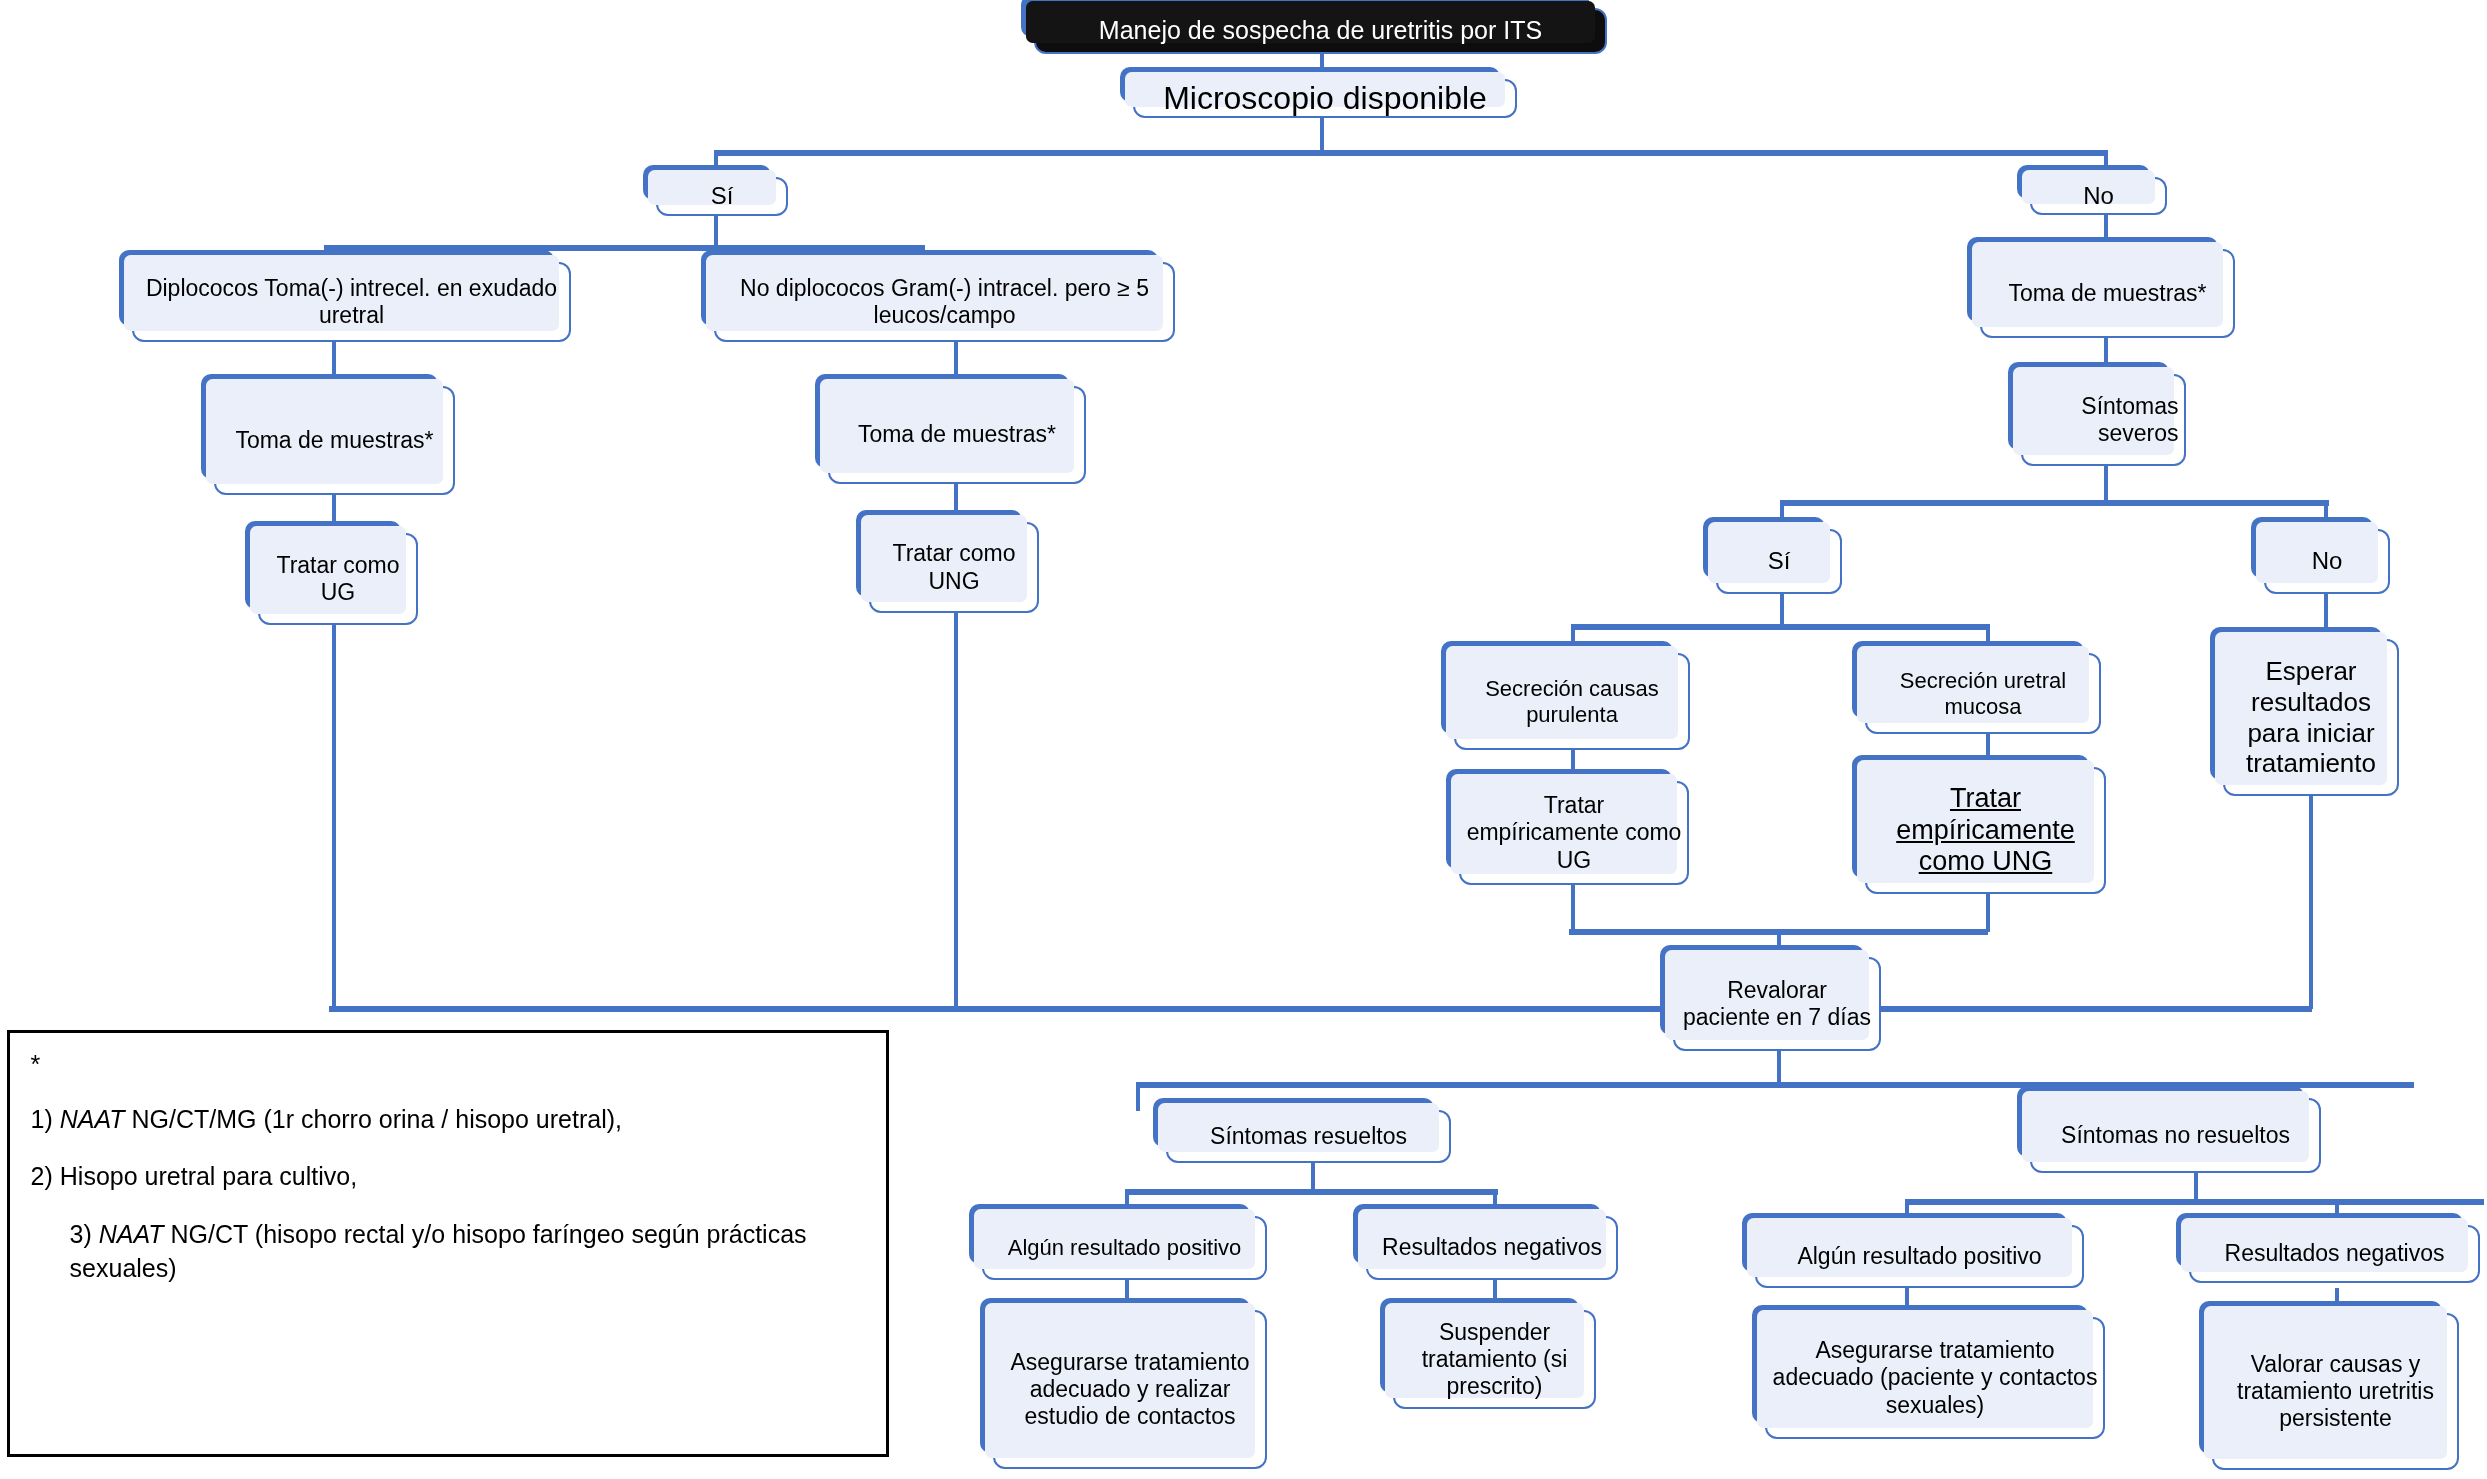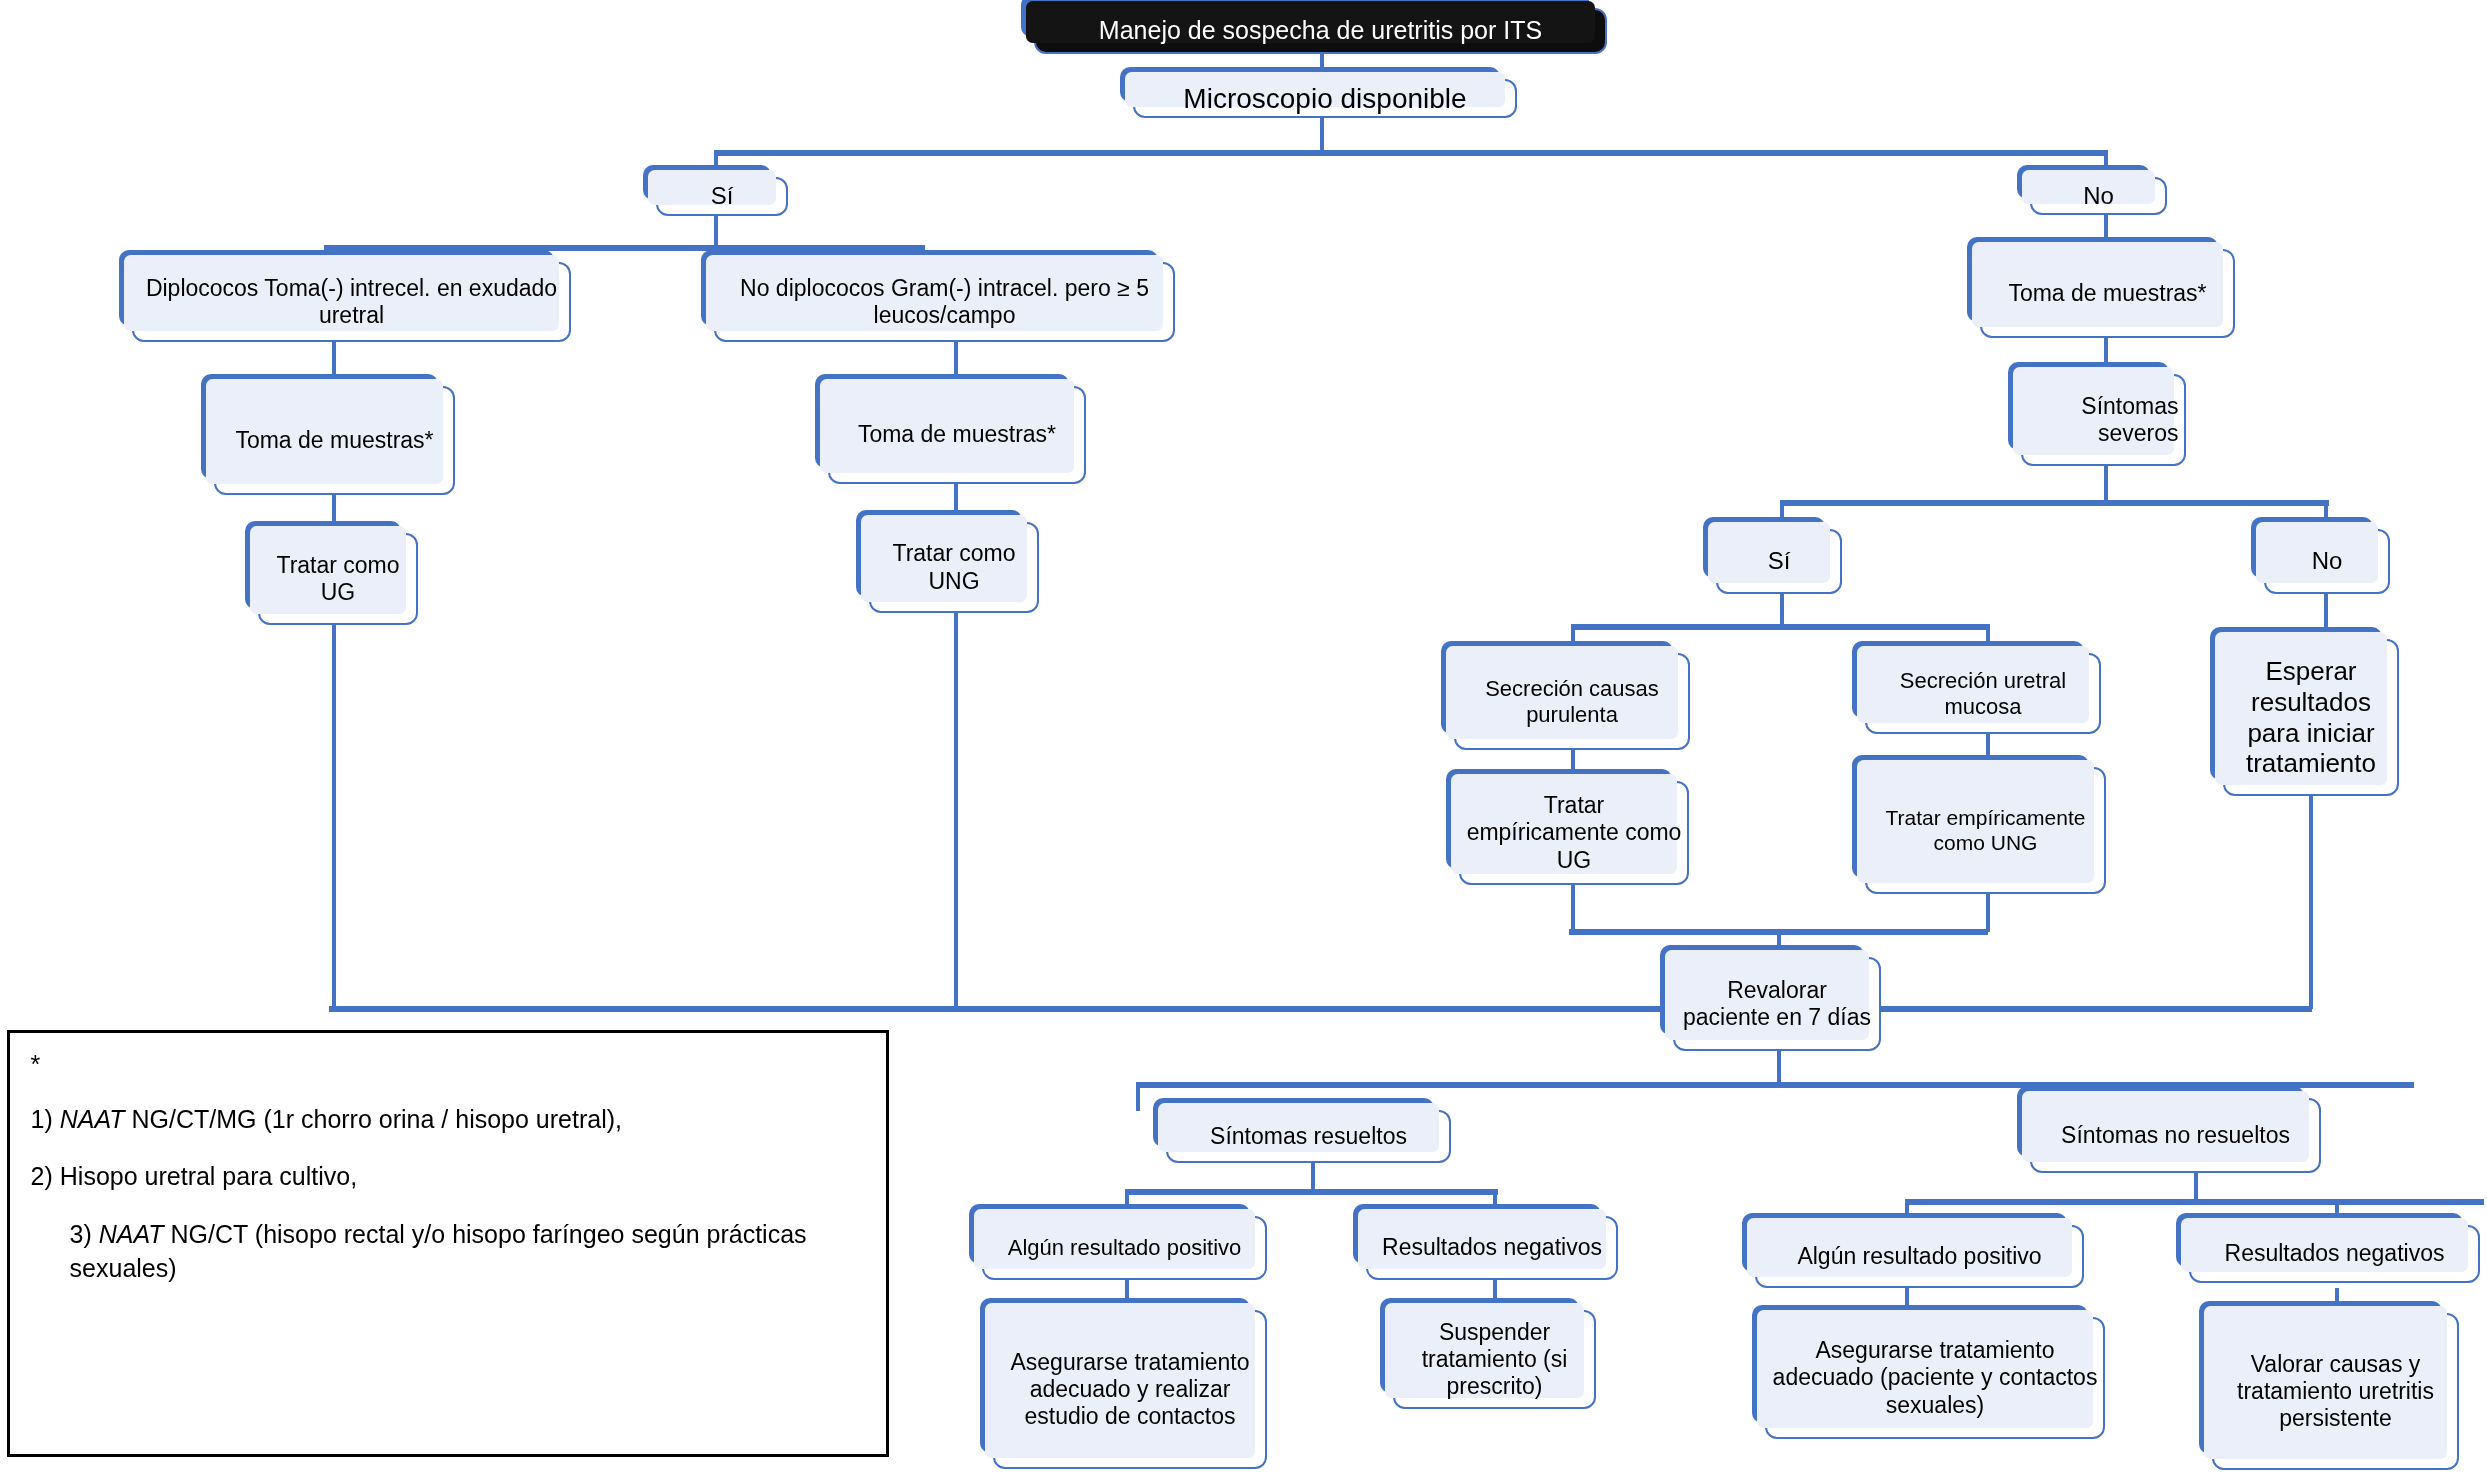--- a/index.html
+++ b/index.html
@@ -141,21 +141,21 @@
   <div class="ln lnh thick" style="left:1905px;top:1199px;width:579px;"></div>
   <div class="ln lnv" style="left:1905px;top:1199px;height:26px;"></div>
   <div class="ln lnv" style="left:2335px;top:1199px;height:26px;"></div>
   <div class="ln lnv" style="left:1905px;top:1288px;height:28.5px;"></div>
   <div class="ln lnv" style="left:2335px;top:1288px;height:25px;"></div>
 
   <div class="node dark" style="left:1034px;top:7.7px;width:573px;height:46px;font-size:25px;">
     <span class="txt">Manejo de sospecha de uretritis por ITS</span>
   </div>
 
-  <div class="node" style="left:1133px;top:79px;width:384px;height:39px;font-size:28px;">
+  <div class="node" style="left:1133px;top:79px;width:384px;height:39px;font-size:32px;">
     <span class="txt">Microscopio disponible</span>
   </div>
 
   <div class="node" style="left:656px;top:177px;width:132px;height:39px;font-size:24px;">
     <span class="txt">Sí</span>
   </div>
 
   <div class="node" style="left:2030px;top:177px;width:137px;height:38px;font-size:24px;">
     <span class="txt">No</span>
   </div>
@@ -205,21 +205,21 @@
   </div>
 
   <div class="node" style="left:1865px;top:653px;width:236px;height:81px;font-size:22px;text-align:center;">
     <span class="txt">Secreción uretral mucosa</span>
   </div>
 
   <div class="node" style="left:1459px;top:781px;width:230px;height:104px;font-size:23px;">
     <span class="txt">Tratar empíricamente como UG</span>
   </div>
 
-  <div class="node" style="left:1865px;top:767px;width:241px;height:127px;font-size:21px;">
+  <div class="node" style="left:1865px;top:767px;width:241px;height:127px;font-size:27px;text-decoration:underline;">
     <span class="txt">Tratar empíricamente como UNG</span>
   </div>
 
   <div class="node" style="left:2223px;top:639px;width:176px;height:157px;font-size:26px;text-align:center;">
     <span class="txt">Esperar resultados para iniciar tratamiento</span>
   </div>
 
   <div class="node" style="left:1673px;top:957px;width:208px;height:94px;font-size:23px;">
     <span class="txt">Revalorar paciente en 7 días</span>
   </div>

